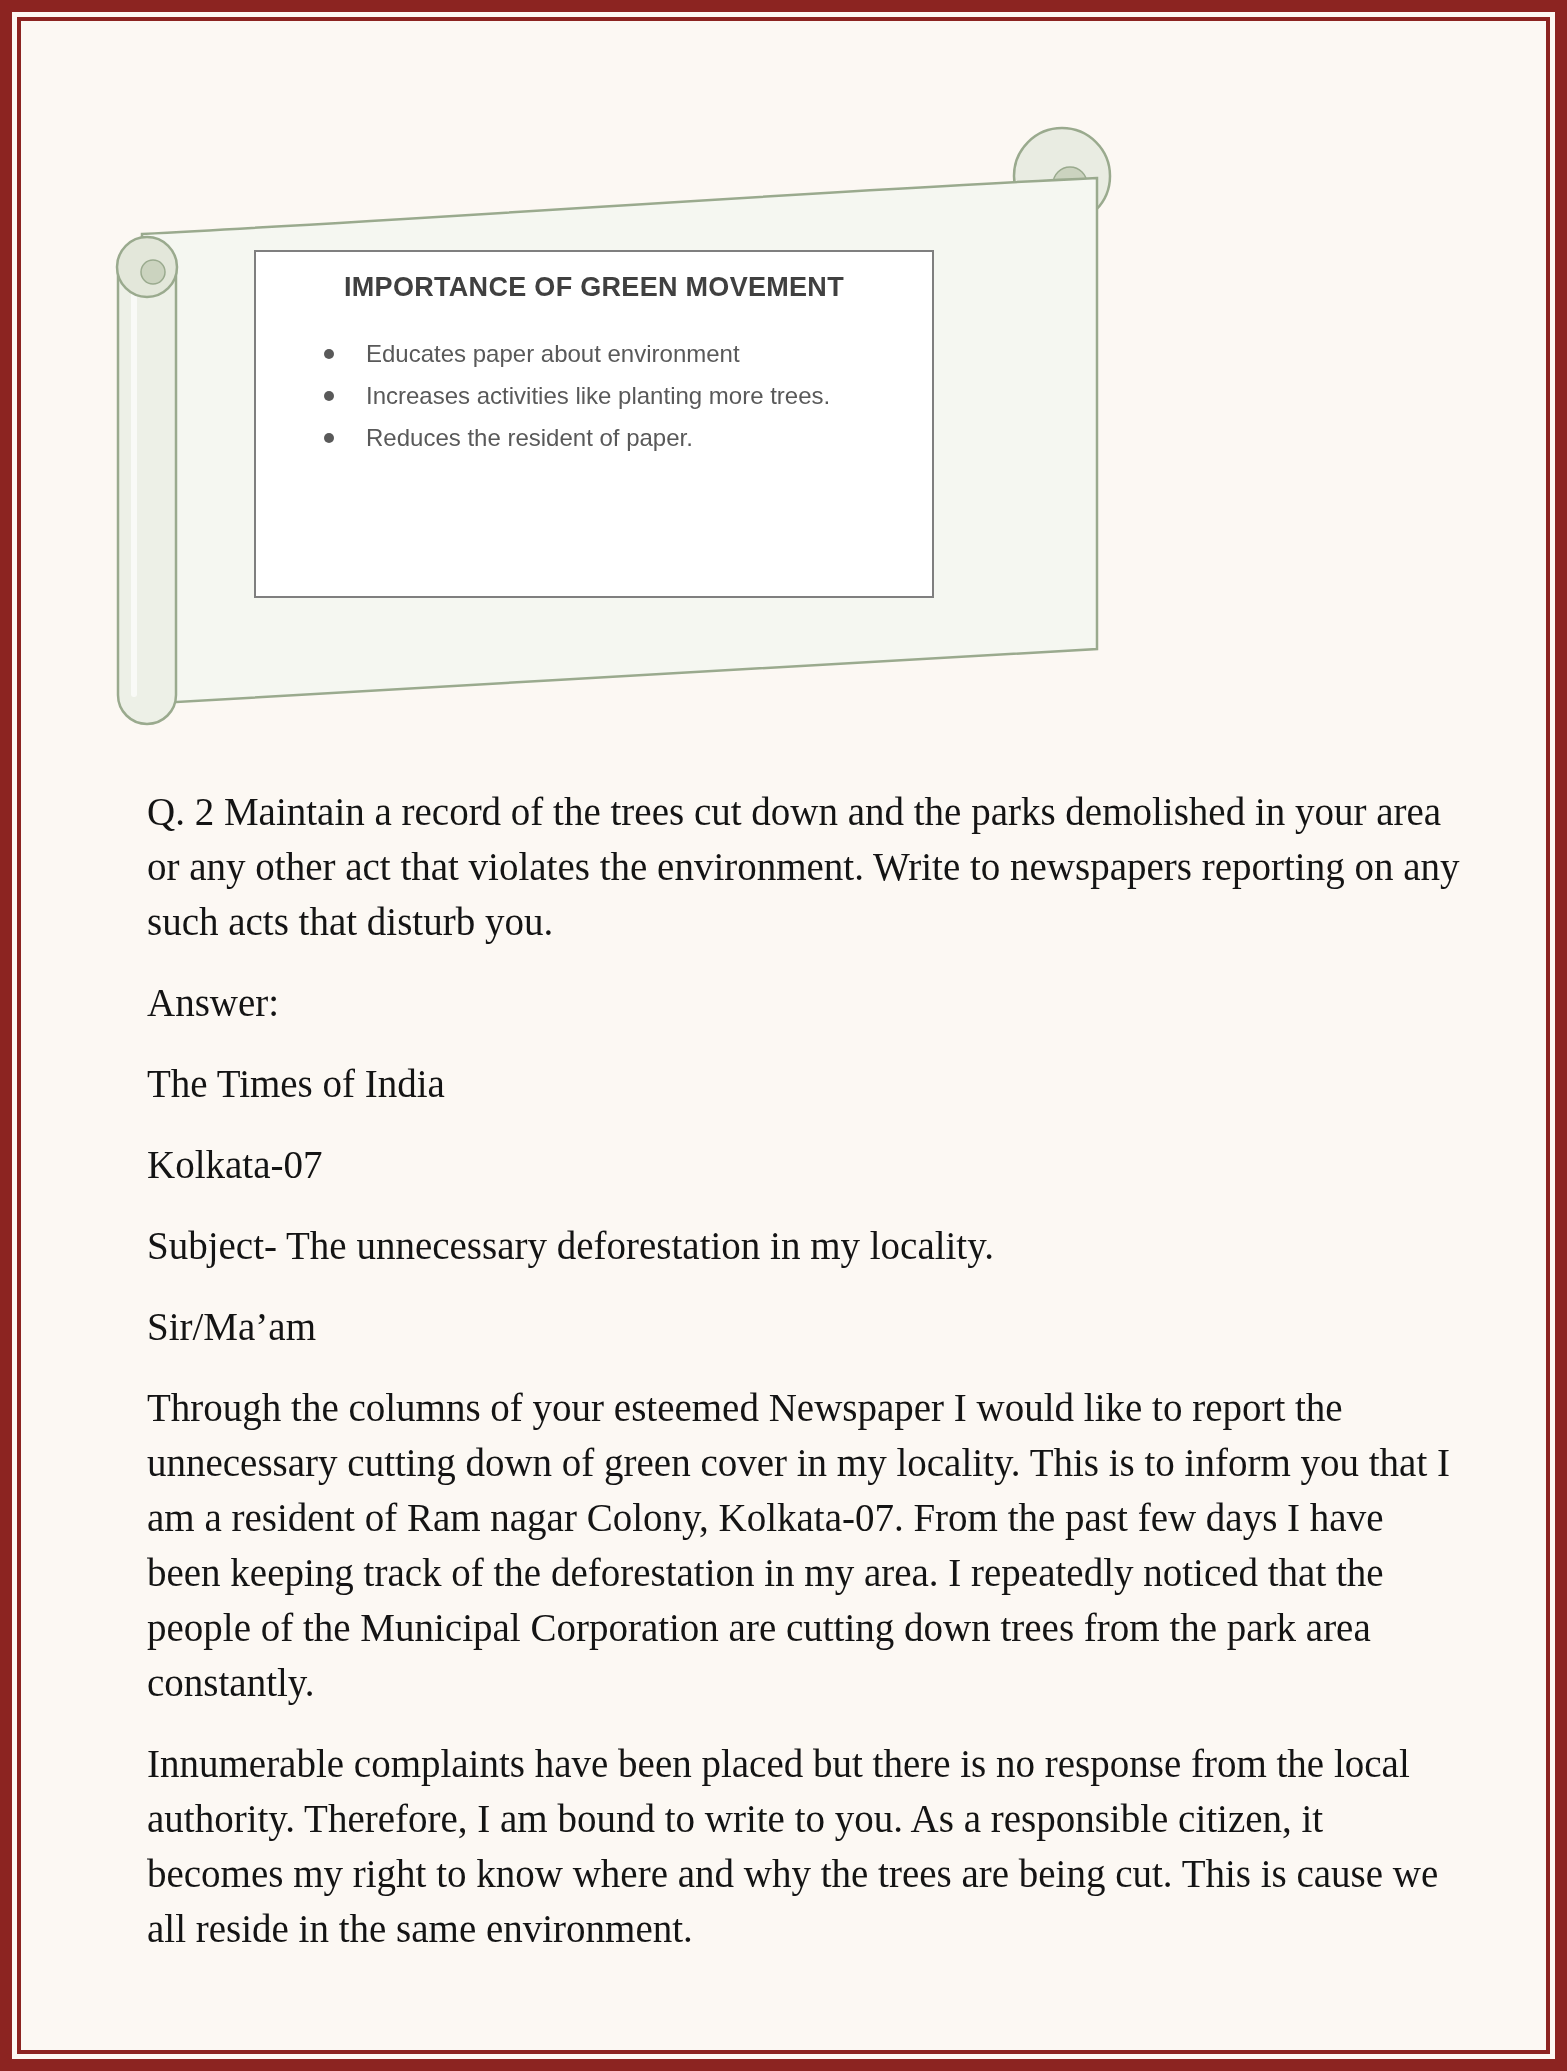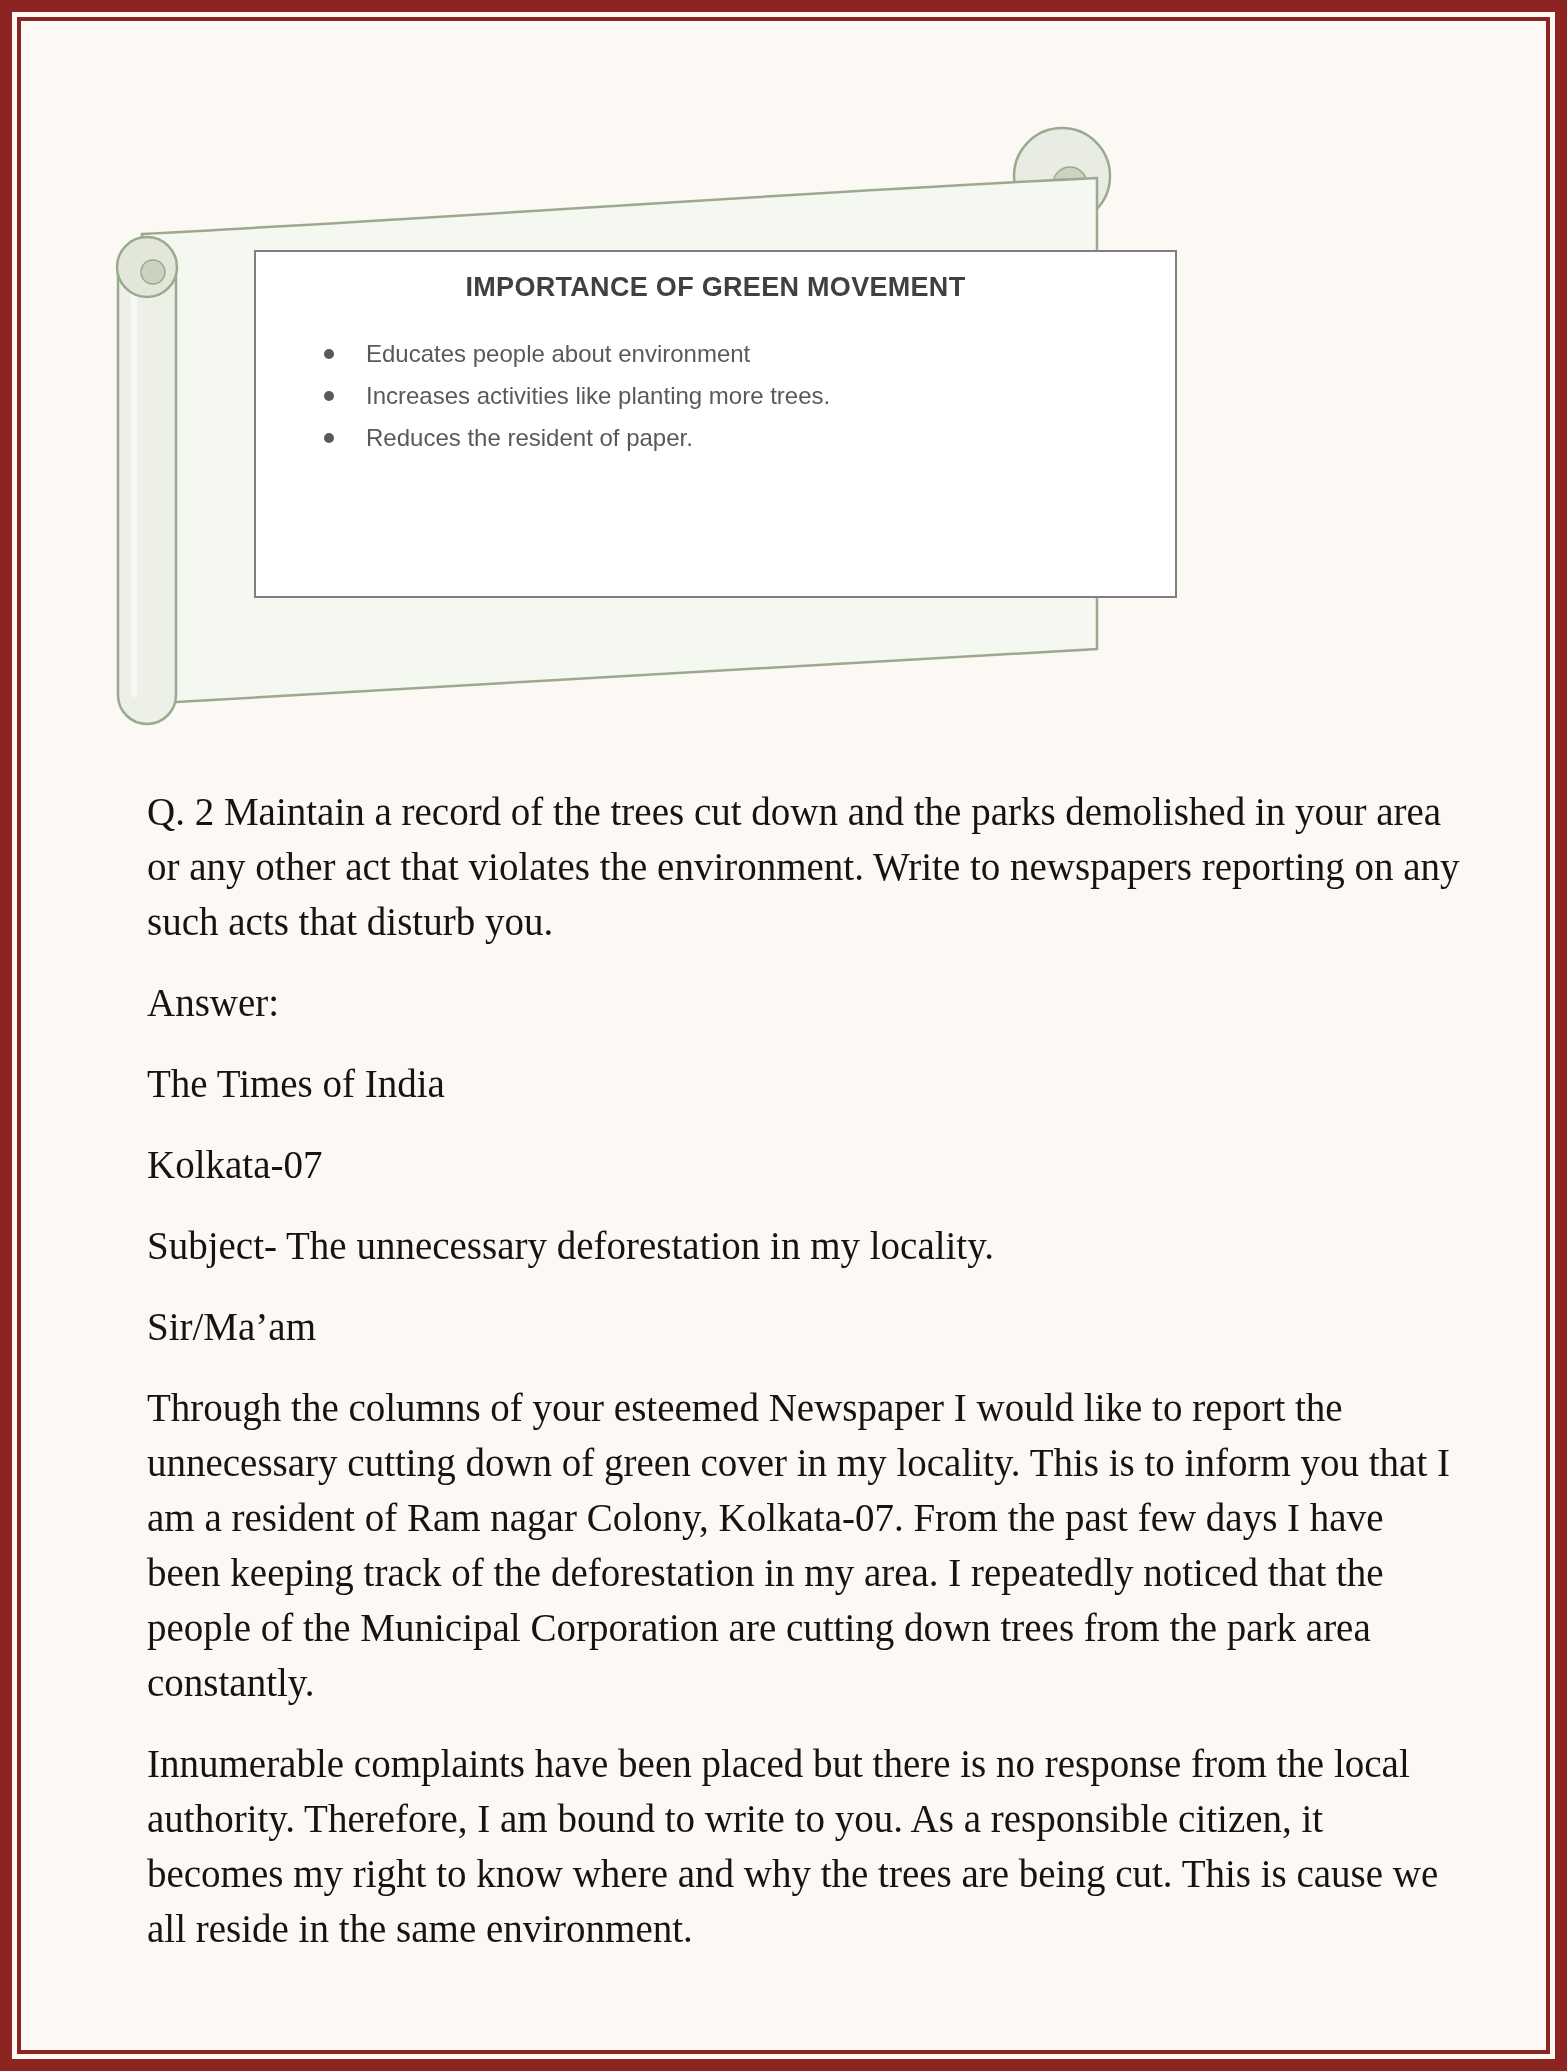--- a/index.html
+++ b/index.html
@@ -28,21 +28,21 @@
     top: 92px;
     width: 1030px;
     height: 648px;
   }
   .scroll-svg { position: absolute; left: 0; top: 0; }
 
   .scroll-box {
     position: absolute;
     left: 142px;
     top: 146px;
-    width: 923px;
+    width: 680px;
     height: 348px;
     background: #ffffff;
     border: 2px solid #7f7f7f;
     font-family: "Liberation Sans", "DejaVu Sans", sans-serif;
   }
   .scroll-title {
     margin-top: 20px;
     text-align: center;
     font-size: 27px;
     font-weight: bold;
@@ -108,21 +108,21 @@
 
       <circle cx="35" cy="163" r="30" fill="#e3e7da" stroke="#9aaa8e" stroke-width="2.5"></circle>
       <circle cx="41" cy="168" r="12" fill="#cbd3bf" stroke="#9aaa8e" stroke-width="1.5"></circle>
     </svg>
 
     <div class="scroll-box">
       <div class="scroll-title">IMPORTANCE OF GREEN MOVEMENT</div>
       <ul class="scroll-bullets">
         <li>
           <span class="dot"></span>
-          <span>Educates people about environment</span>
+          <span>Educates paper about environment</span>
         </li>
         <li>
           <span class="dot"></span>
           <span>Increases activities like planting more trees.</span>
         </li>
         <li>
           <span class="dot"></span>
           <span>Reduces the resident of paper.</span>
         </li>
       </ul>

